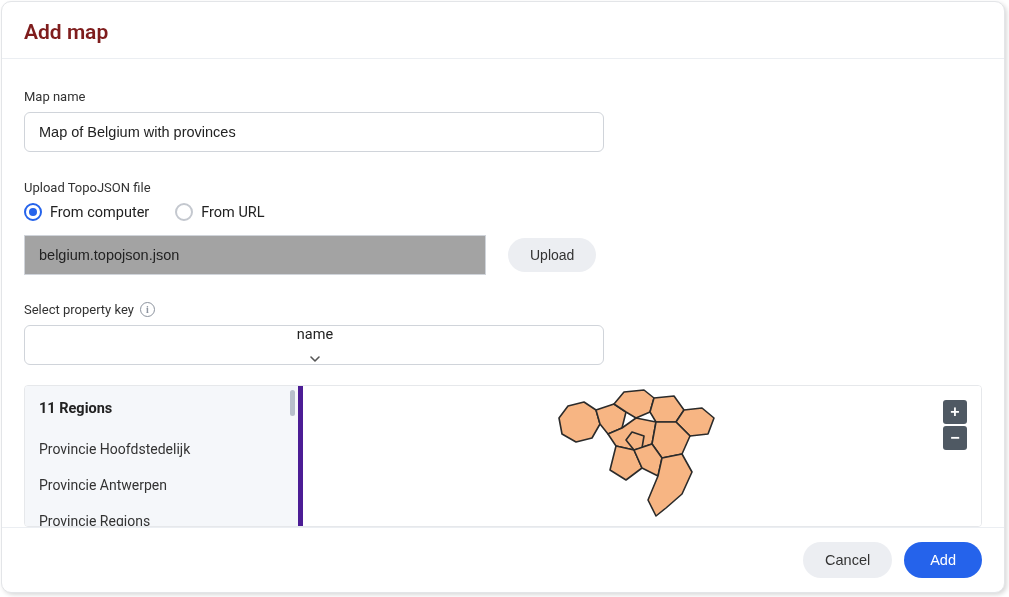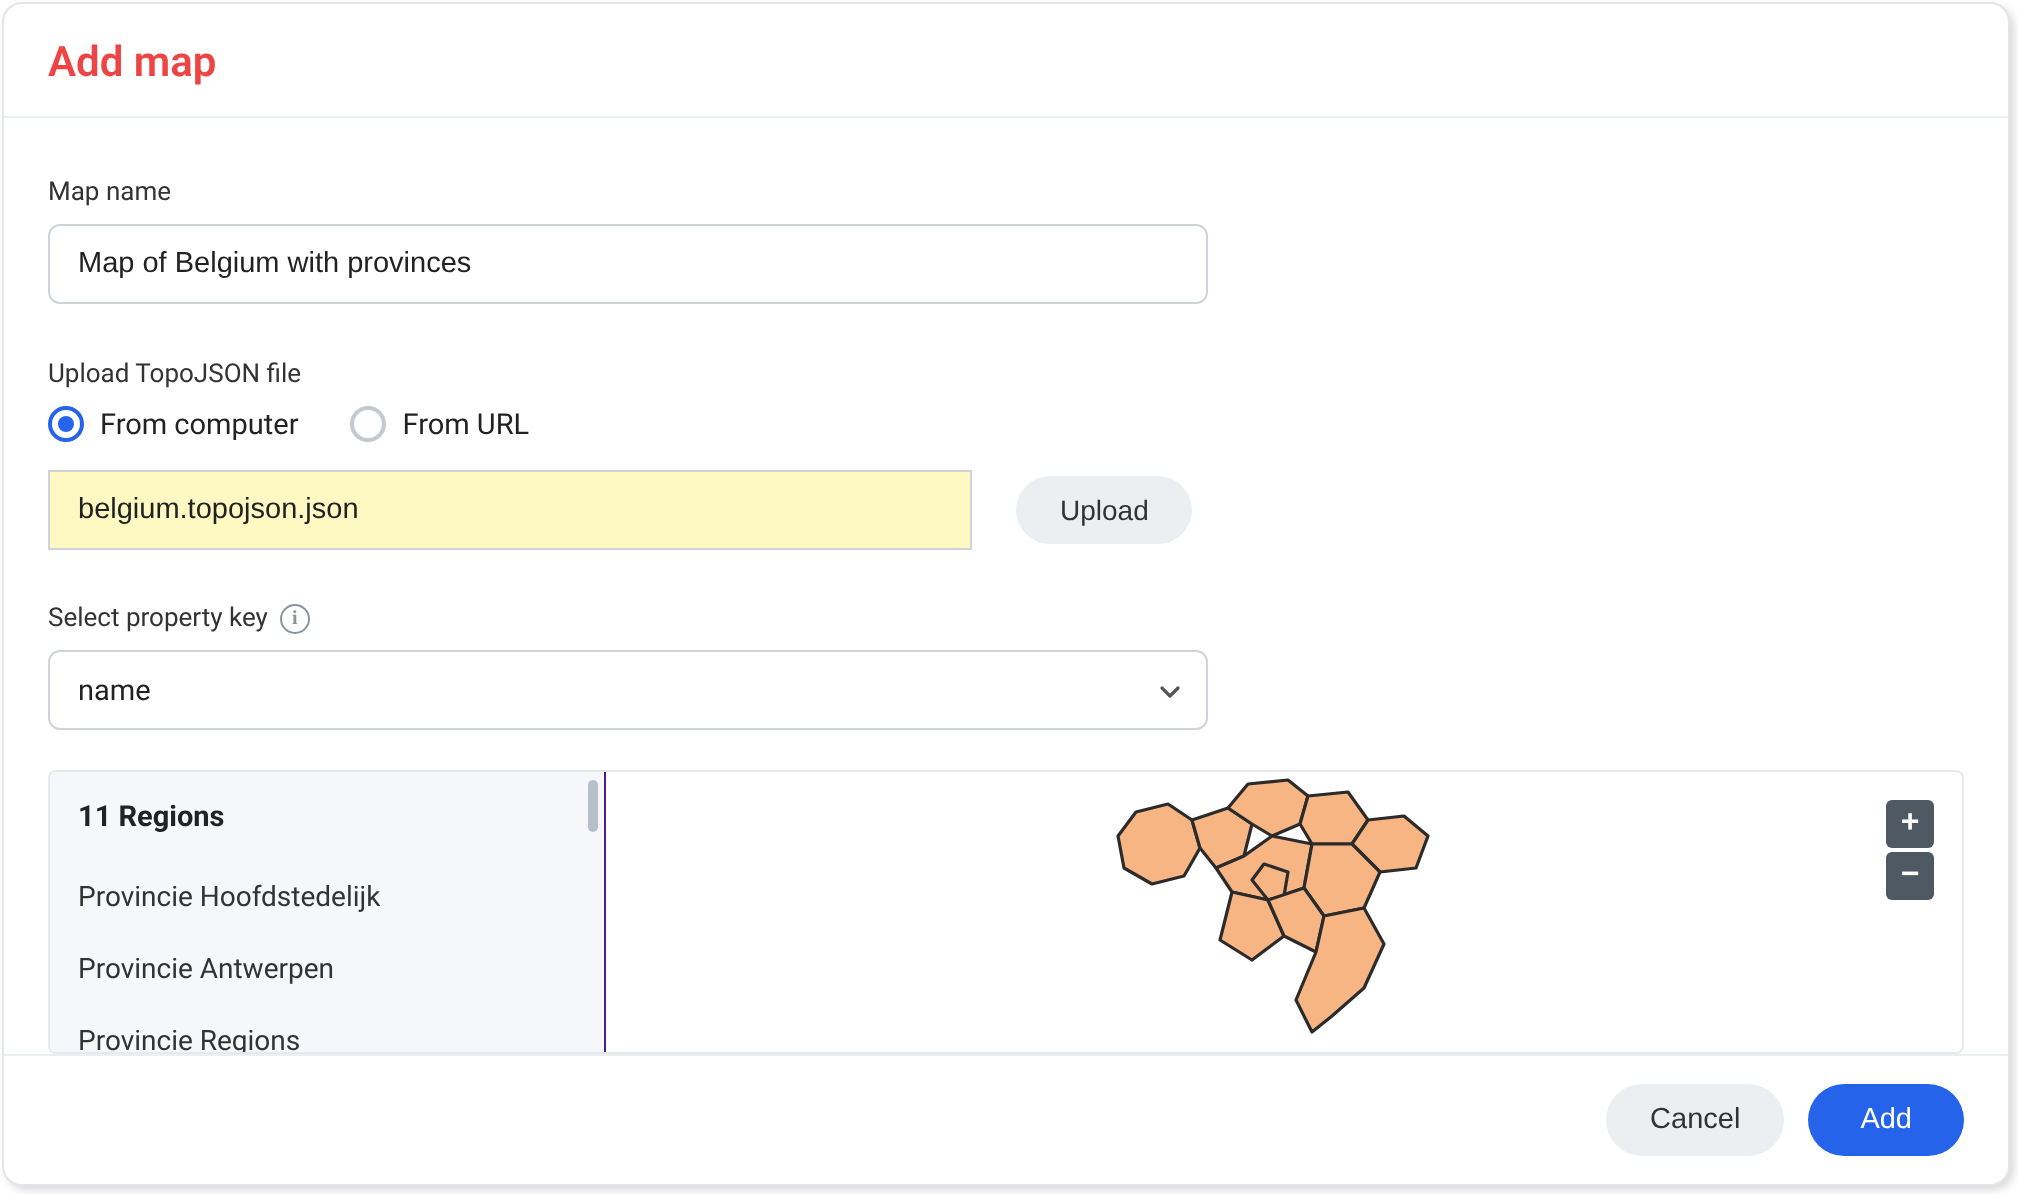--- a/index.html
+++ b/index.html
@@ -21,21 +21,21 @@
       box-shadow: 2px 2px 4px rgba(0,0,0,0.15);
       margin: 1px 0 0 1px;
     }
     .dialog-header {
       padding: 18px 22px 14px;
       border-bottom: 1px solid #ebeef2;
     }
     .dialog-header h1 {
       font-size: 21px;
       font-weight: 600;
-      color: #ef4444;
+      color: #7f1d1d;
     }
     .dialog-body {
       flex: 1;
       padding: 30px 22px 0;
       overflow: hidden;
       display: flex;
       flex-direction: column;
     }
     .field { display: flex; flex-direction: column; }
     .field-label {
@@ -77,21 +77,21 @@
     .radio-label { font-size: 14.5px; color: #222; }
     .upload-row { display: flex; align-items: center; gap: 22px; }
     .file-input {
       width: 462px;
       height: 40px;
       border: 1px solid #d0d4da;
       border-radius: 0;
       padding: 0 14px;
       font-size: 14.5px;
       color: #222;
-      background: #fef9c3;
+      background: #a3a3a3;
     }
     .pill-btn {
       height: 34px;
       padding: 0 22px;
       border-radius: 20px;
       border: none;
       background: #eceef2;
       color: #333;
       font-size: 14px;
       cursor: pointer;
@@ -110,38 +110,39 @@
       border: 1px solid #d0d4da;
       border-radius: 6px;
       padding: 0 12px 0 14px;
       font-size: 14.5px;
       color: #222;
       background: #fff;
       display: flex;
       align-items: center;
       justify-content: space-between;
       cursor: pointer;
+      flex-direction: column;
     }
     .chevron {
       width: 12px; height: 12px;
       display: inline-block;
     }
     .chevron svg { width: 12px; height: 12px; }
     .preview-pane {
       margin-top: 20px;
       border: 1px solid #e6e8eb;
       border-radius: 4px;
       display: flex;
       height: 144px;
       overflow: hidden;
     }
     .region-list {
       width: 278px;
       background: #f5f7fa;
-      border-right: 1px solid #4c1d95;
+      border-right: 5px solid #4c1d95;
       position: relative;
       padding: 14px 14px 0 14px;
     }
     .region-list-scrollbar {
       position: absolute;
       top: 4px; right: 3px;
       width: 5px; height: 26px;
       background: #b7bfcb;
       border-radius: 3px;
     }

